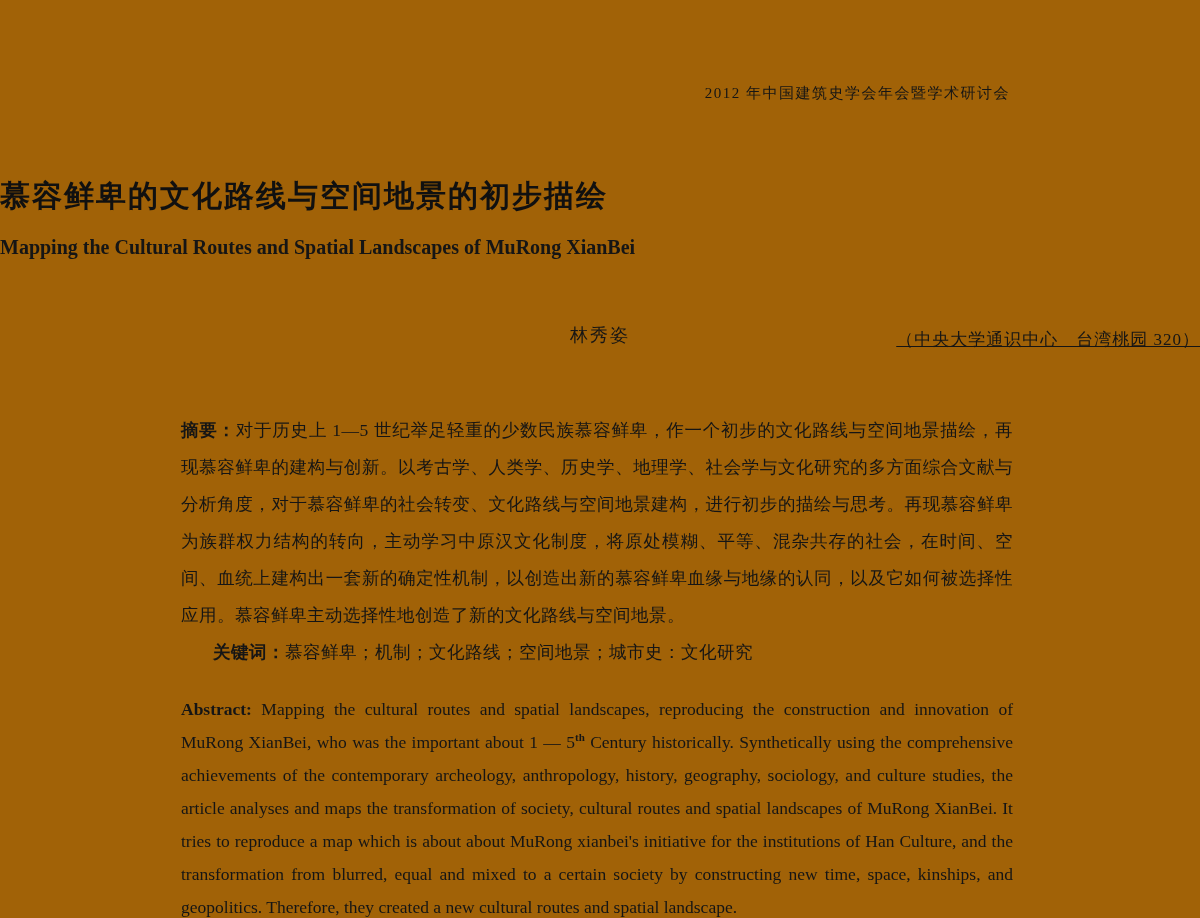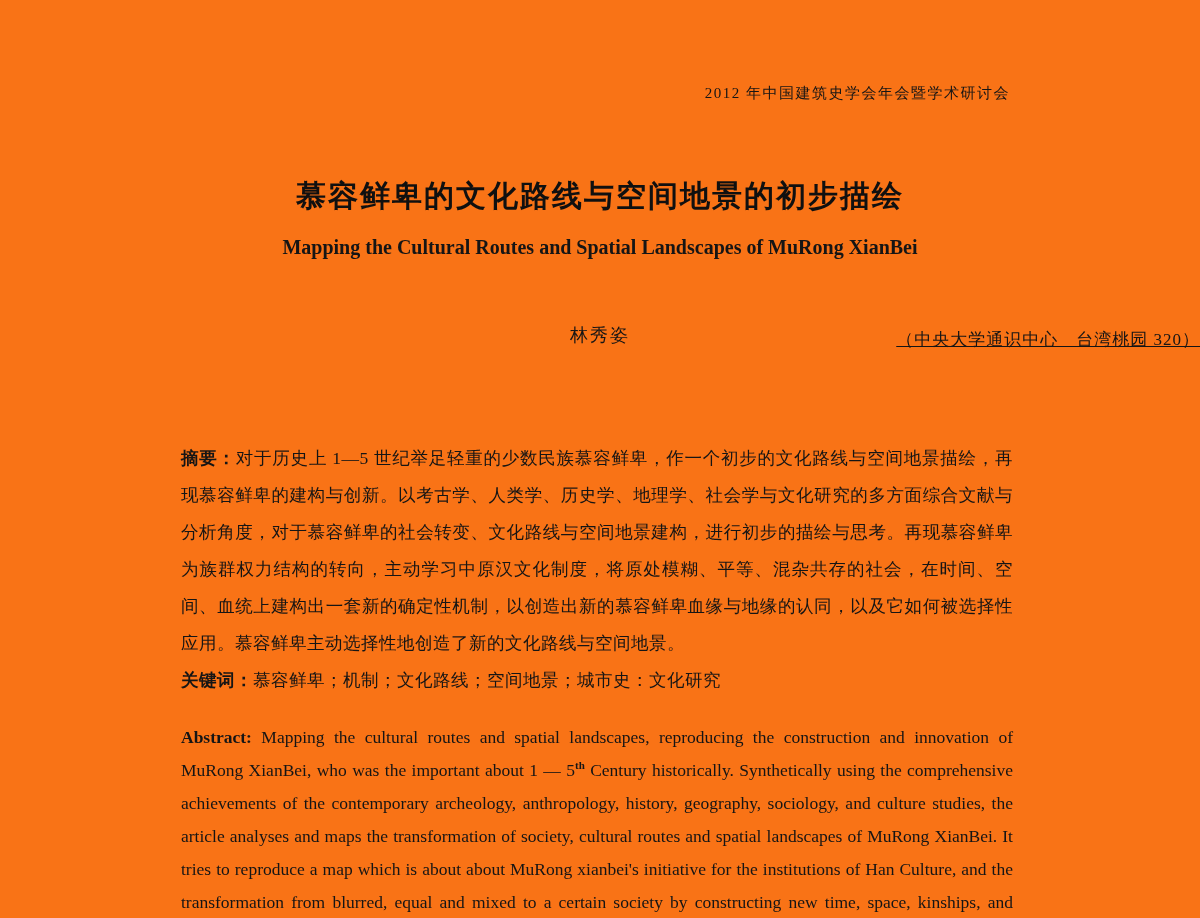--- a/index.html
+++ b/index.html
@@ -1,51 +1,50 @@
 <!DOCTYPE html>
 <html><head>
 <meta charset="utf-8">
 <style>
   * { margin: 0; padding: 0; box-sizing: border-box; }
   html, body { background: #ffffff; }
   .page {
     position: relative;
     width: 1200px;
     height: 918px;
-    background: #f97316;
+    background: #a16207;
     overflow: hidden;
     color: #151515;
     font-family: "Liberation Serif", serif;
   }
   .conference {
     position: absolute;
     top: 84px;
     right: 190px;
     font-size: 15px;
     letter-spacing: 1.5px;
     font-family: "Liberation Serif", serif;
   }
   .title-zh {
     position: absolute;
     top: 176px;
     left: 0;
     width: 100%;
-    text-align: center;
     font-family: "Liberation Sans", sans-serif;
     font-weight: 700;
     font-size: 30px;
     letter-spacing: 2px;
     color: #101010;
   }
   .title-en {
     position: absolute;
     top: 236px;
     left: 0;
     width: 100%;
-    text-align: center;
+    text-align: left;
     font-family: "Liberation Serif", serif;
     font-weight: 700;
     font-size: 20px;
   }
   .author {
     position: absolute;
     top: 295px;
     left: 0;
     width: 100%;
     text-align: center;
@@ -67,26 +66,26 @@
     position: absolute;
     left: 181px;
     top: 412px;
     width: 832px;
   }
   .abstract-zh {
     font-size: 17.5px;
     line-height: 37px;
     text-align: justify;
     letter-spacing: 0.5px;
-    margin-top: 28px;
   }
   .keywords {
     font-size: 17.5px;
     line-height: 37px;
     letter-spacing: 0.5px;
+    margin-left: 32px;
   }
   .abstract-en {
     margin-top: 22px;
     font-size: 17.5px;
     line-height: 33px;
     text-align: justify;
   }
   .abstract-en sup {
     font-size: 11px;
     line-height: 0;

